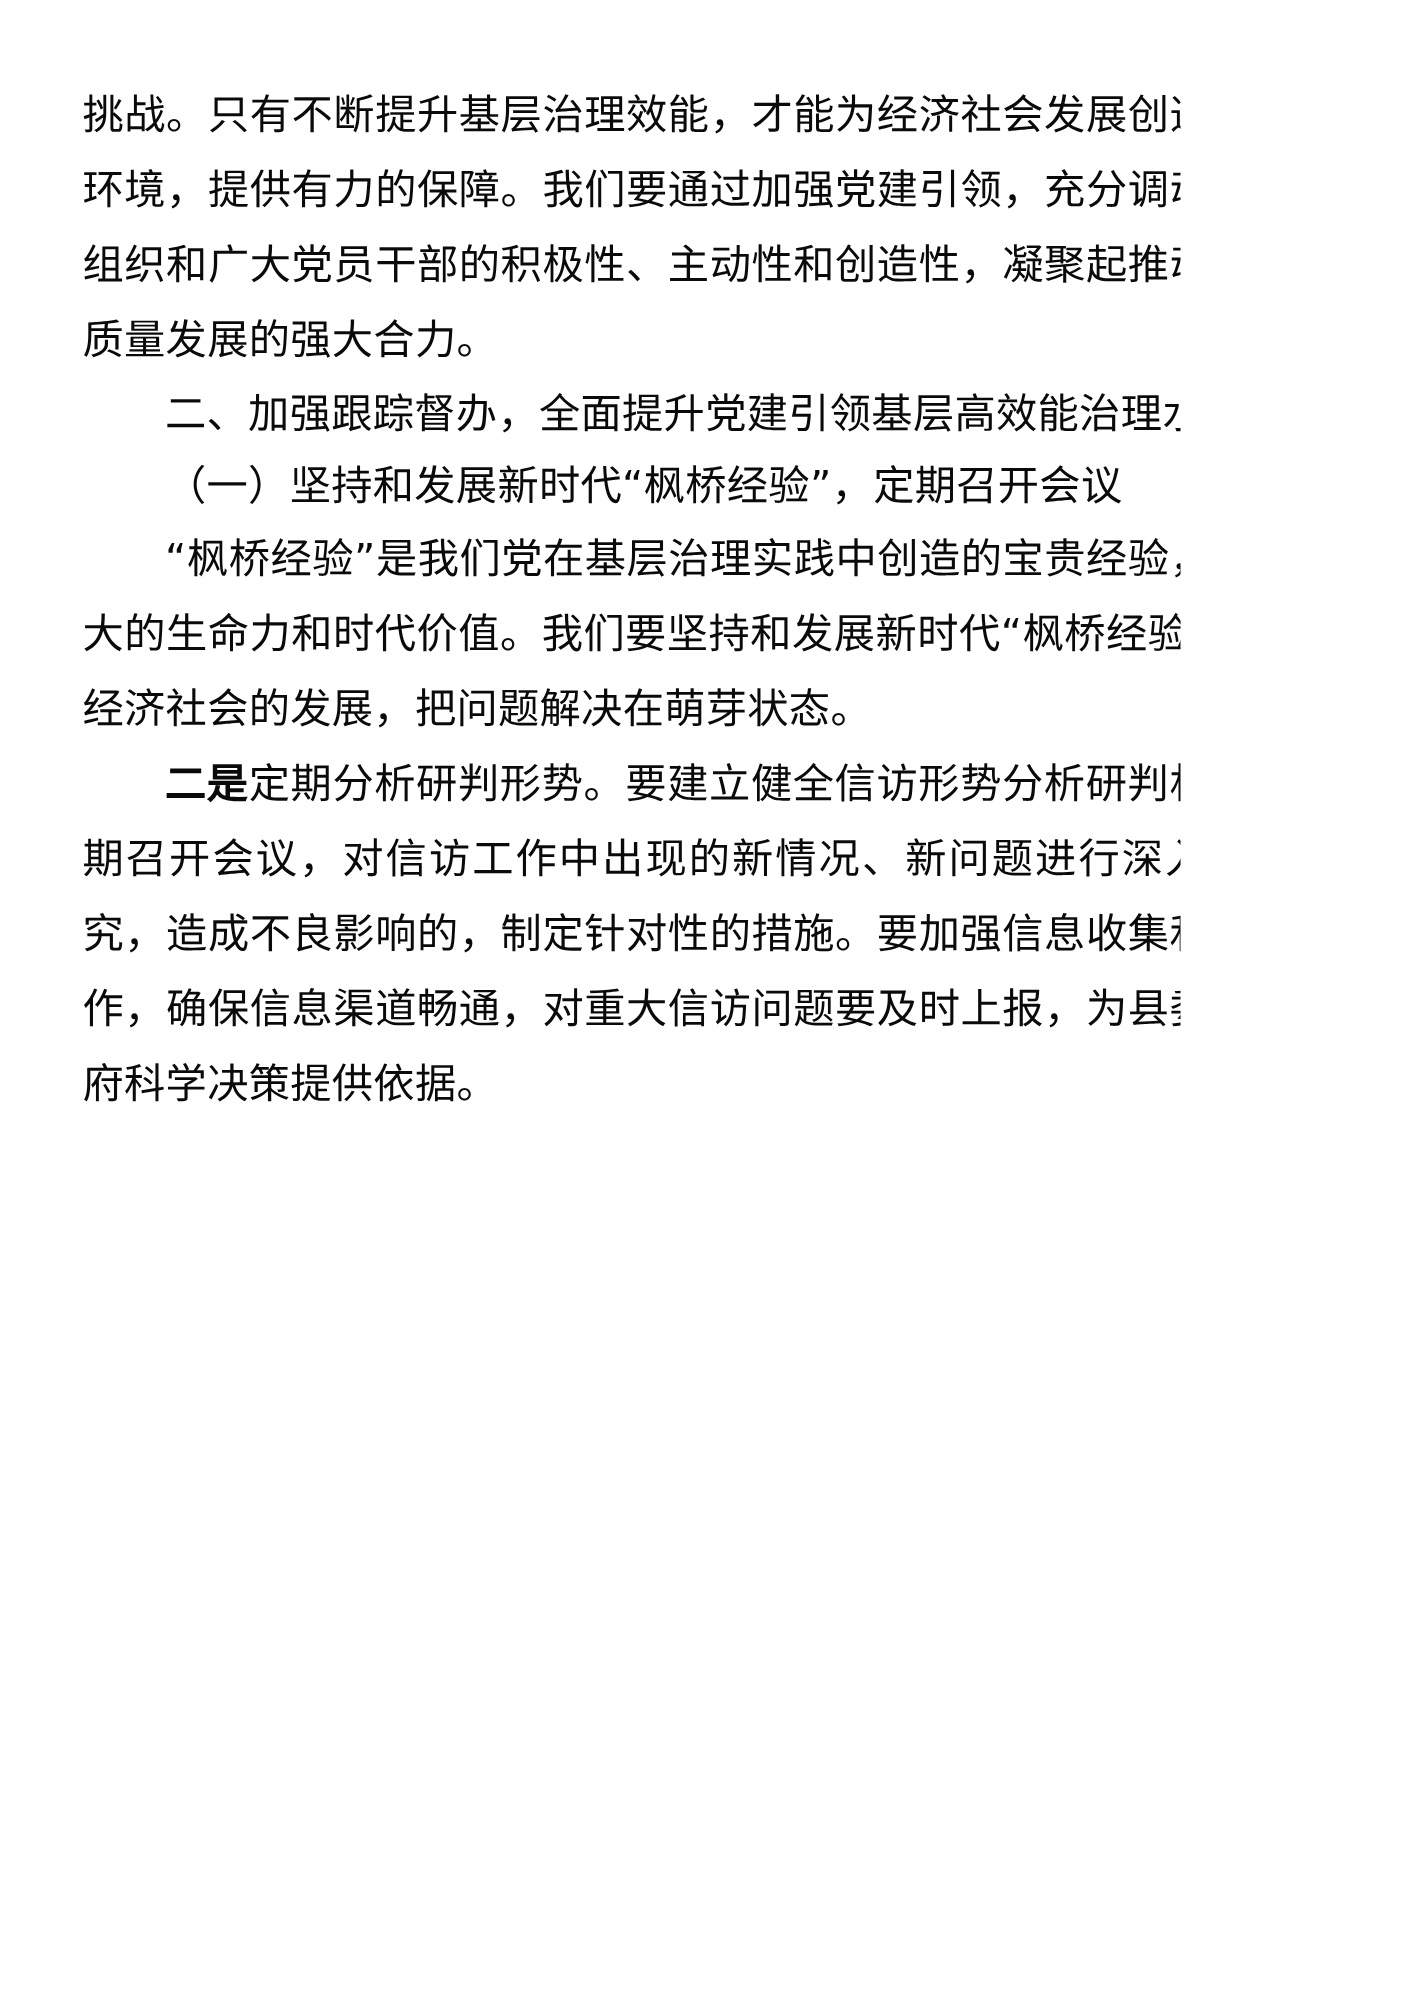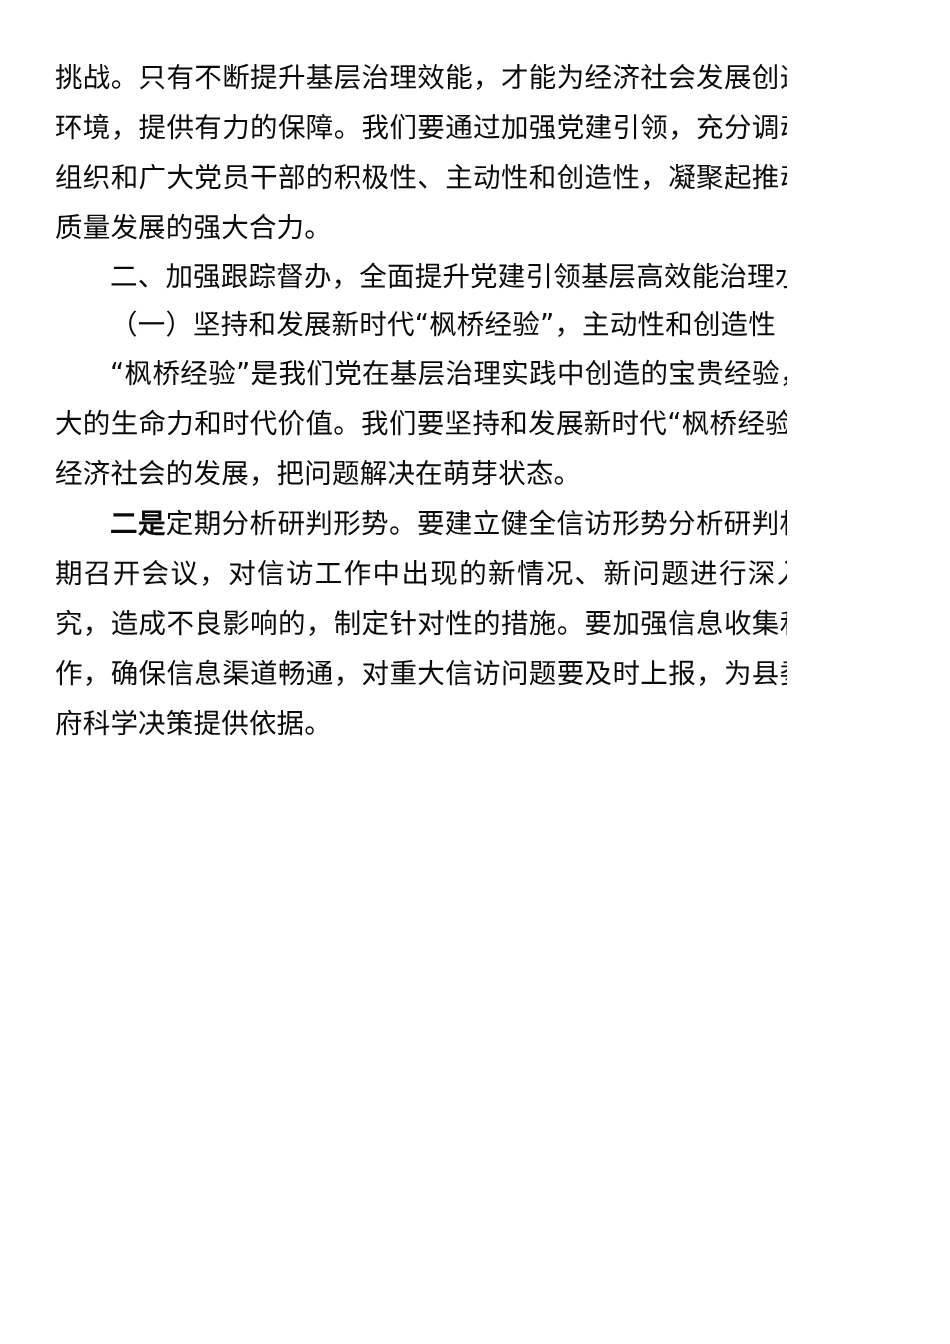--- a/index.html
+++ b/index.html
@@ -69,21 +69,21 @@
 
 <div id="page">
 
   <div id="doc-body">
 
     <p class="para cont">挑战。只有不断提升基层治理效能，才能为经济社会发展创造良好的环境，提供有力的保障。我们要通过加强党建引领，充分调动基层党组织和广大党员干部的积极性、主动性和创造性，凝聚起推动某某高质量发展的强大合力。</p>
 
 
     <p class="para heading">二、加强跟踪督办，全面提升党建引领基层高效能治理水平</p>
 
-    <p class="para heading">（一）坚持和发展新时代“枫桥经验”，主动性和创造性</p>
+    <p class="para heading">（一）坚持和发展新时代“枫桥经验”，定期召开会议</p>
 
     <p class="para indent">“枫桥经验”是我们党在基层治理实践中创造的宝贵经验，具有强大的生命力和时代价值。我们要坚持和发展新时代“枫桥经验”，随着经济社会的发展，把问题解决在萌芽状态。</p>
 
 
     <p class="para indent"><span class="lead">二是</span><span>定期分析研判形势。要建立健全信访形势分析研判机制，定期召开会议，对信访工作中出现的新情况、新问题进行深入分析研究，造成不良影响的，制定针对性的措施。要加强信息收集和报送工作，确保信息渠道畅通，对重大信访问题要及时上报，为县委、县政府科学决策提供依据。</span></p>
 
   </div>
 
 </div>
 

